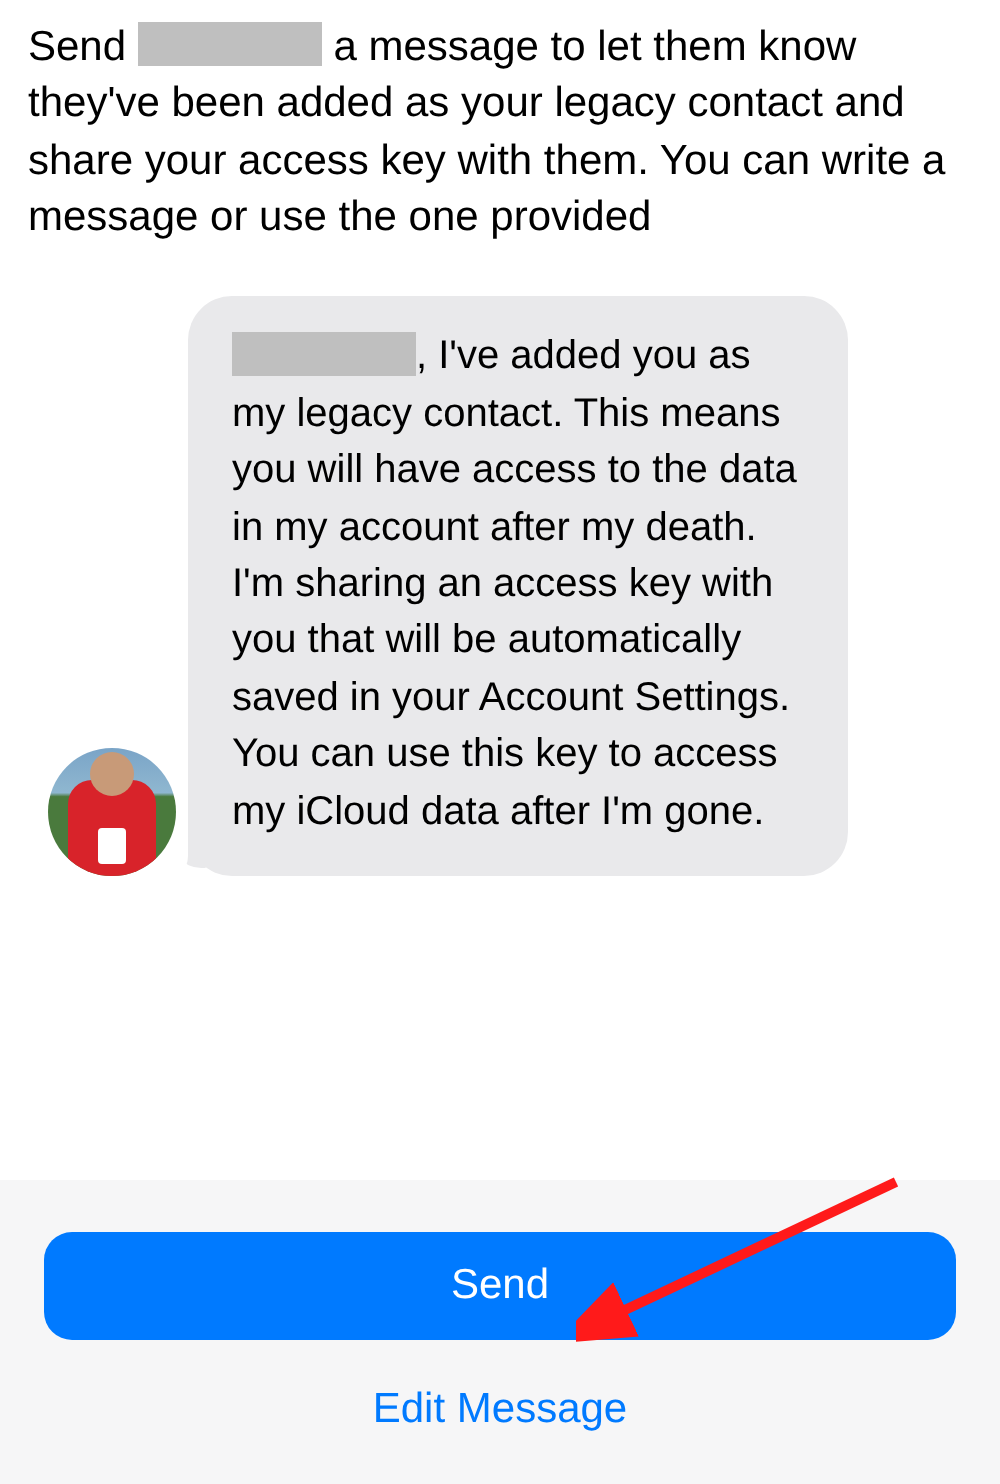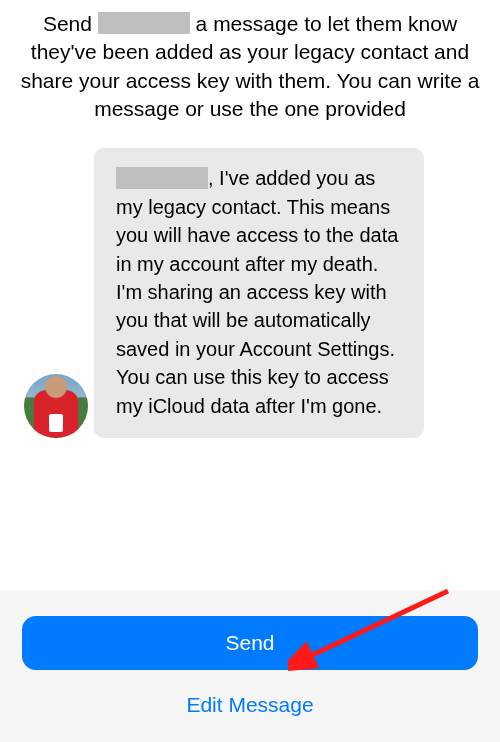--- a/index.html
+++ b/index.html
@@ -7,21 +7,21 @@
       width:500px; height:742px;
       font-family:-apple-system,BlinkMacSystemFont,"Helvetica Neue",sans-serif;
       background:#fff;
       color:#000;
       position:relative;
       overflow:hidden;
     }
 
     .instructions {
       padding:10px 14px 25px 14px;
-      text-align:center;
+      text-align:left;
       font-size:21px;
       line-height:1.35;
       color:#000;
     }
     .instructions .redbox {
       display:inline-block;
       vertical-align:middle;
       width:92px; height:22px;
       background:#bfbfbf;
       position:relative; top:-2px;
@@ -54,21 +54,21 @@
       bottom:40px; width:22px; height:22px; border-radius:50%;
       background:#c89a78;
     }
     .avatar .whitepatch{
       position:absolute; left:50%; transform:translateX(-50%);
       bottom:6px; width:14px; height:18px; background:#fff; border-radius:2px;
     }
     .bubble-wrap { position:relative; }
     .bubble {
       background:#e9e9eb;
-      border-radius:10px;
+      border-radius:22px;
       padding:16px 22px 18px 22px;
       font-size:20px;
       line-height:1.42;
       color:#000;
       width:330px;
       position:relative;
       z-index:1;
       margin-left:12px;
     }
     .bubble .redbox2 {

